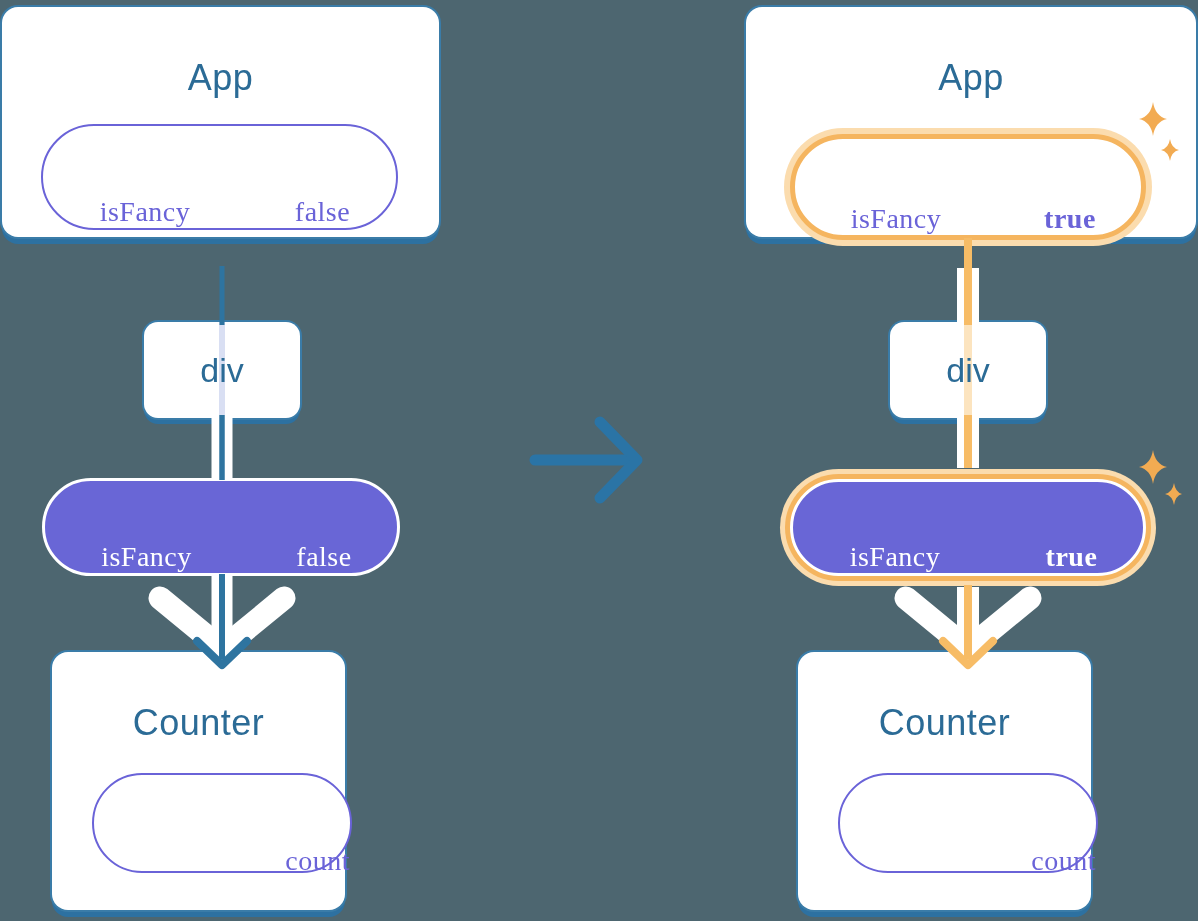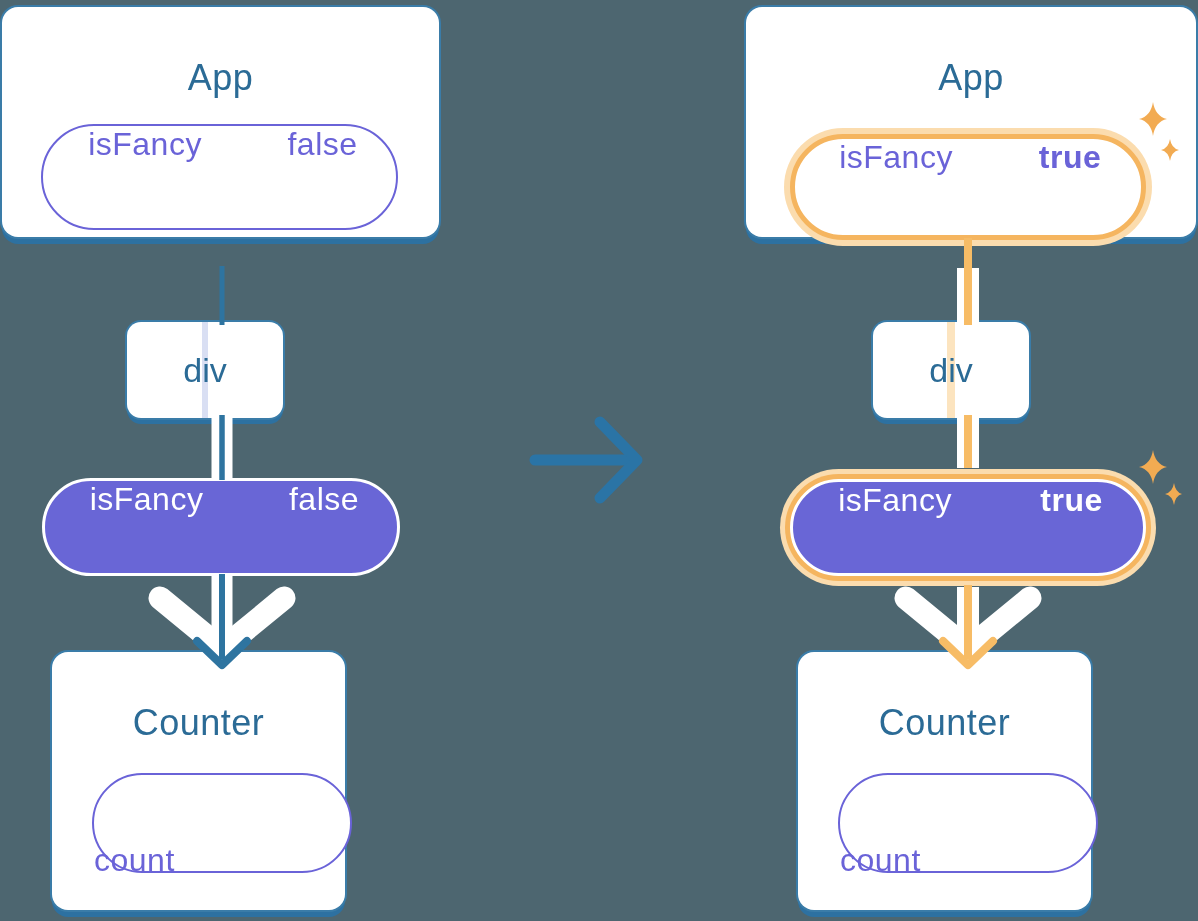--- a/index.html
+++ b/index.html
@@ -26,22 +26,22 @@
   .app-card{left:2px; top:7px; width:437px; height:230px;}
   .col-after .app-card{left:0; width:450px;}
   .counter-card{left:52px; top:652px; width:293px; height:258px;}
   .card-title{
     position:absolute; left:0; right:0; top:46px; height:50px;
     display:flex; align-items:center; justify-content:center;
     color:var(--title-text); font-size:36px; font-weight:500; letter-spacing:.5px;
   }
 
   .pill{
-    position:absolute; display:flex; align-items:flex-start;
-    border-radius:60px; box-sizing:border-box; font-size:32px; letter-spacing:.5px;
+    position:absolute; display:flex; align-items:flex-end;
+    border-radius:60px; box-sizing:border-box; font-size:28px; letter-spacing:.5px;font-family:Liberation Serif, serif;
   }
   .cell{display:flex; align-items:center; justify-content:center;}
   .cell-name{flex:0 0 204px;}
   .cell-value{flex:1 1 auto;}
   .divider{flex:0 0 2px; background:var(--purple);}
 
   
   .outline-pill{border:2px solid var(--purple); color:var(--purple); background:var(--card-bg);}
   .app-pill{left:39px; top:117px; width:357px; height:106px;}
 
@@ -64,21 +64,21 @@
   .col-after .solid-pill{
     left:44px; top:479px; width:356px; height:97px;
     box-shadow:0 0 0 5px var(--orange-ring), 0 0 0 10px var(--orange-glow);
   }
   .col-after .solid-pill .cell-name{flex-basis:204px;}
 
   .counter-pill{left:40px; top:121px; width:260px; height:100px;flex-direction:column;}
   .counter-pill .cell-name{flex:0 0 171px;}
 
   .div-box{
-    position:absolute; left:127px; top:322px; width:156px; height:96px;
+    position:absolute; left:144px; top:322px; width:156px; height:96px;
     background:var(--card-bg); border-radius:14px;
     box-shadow:0 0 0 2px var(--card-border), 0 6px 0 var(--card-shadow);
   }
   .pass-line{position:absolute; top:0; bottom:0; left:75px; width:6px; background:var(--lavender-line);}
   .col-after .pass-line{left:74px; width:8px; background:var(--peach-line);}
   .div-label{
     position:absolute; inset:0; z-index:1;
     display:flex; align-items:center; justify-content:center;
     color:var(--title-text); font-size:34px; font-weight:500;
   }

